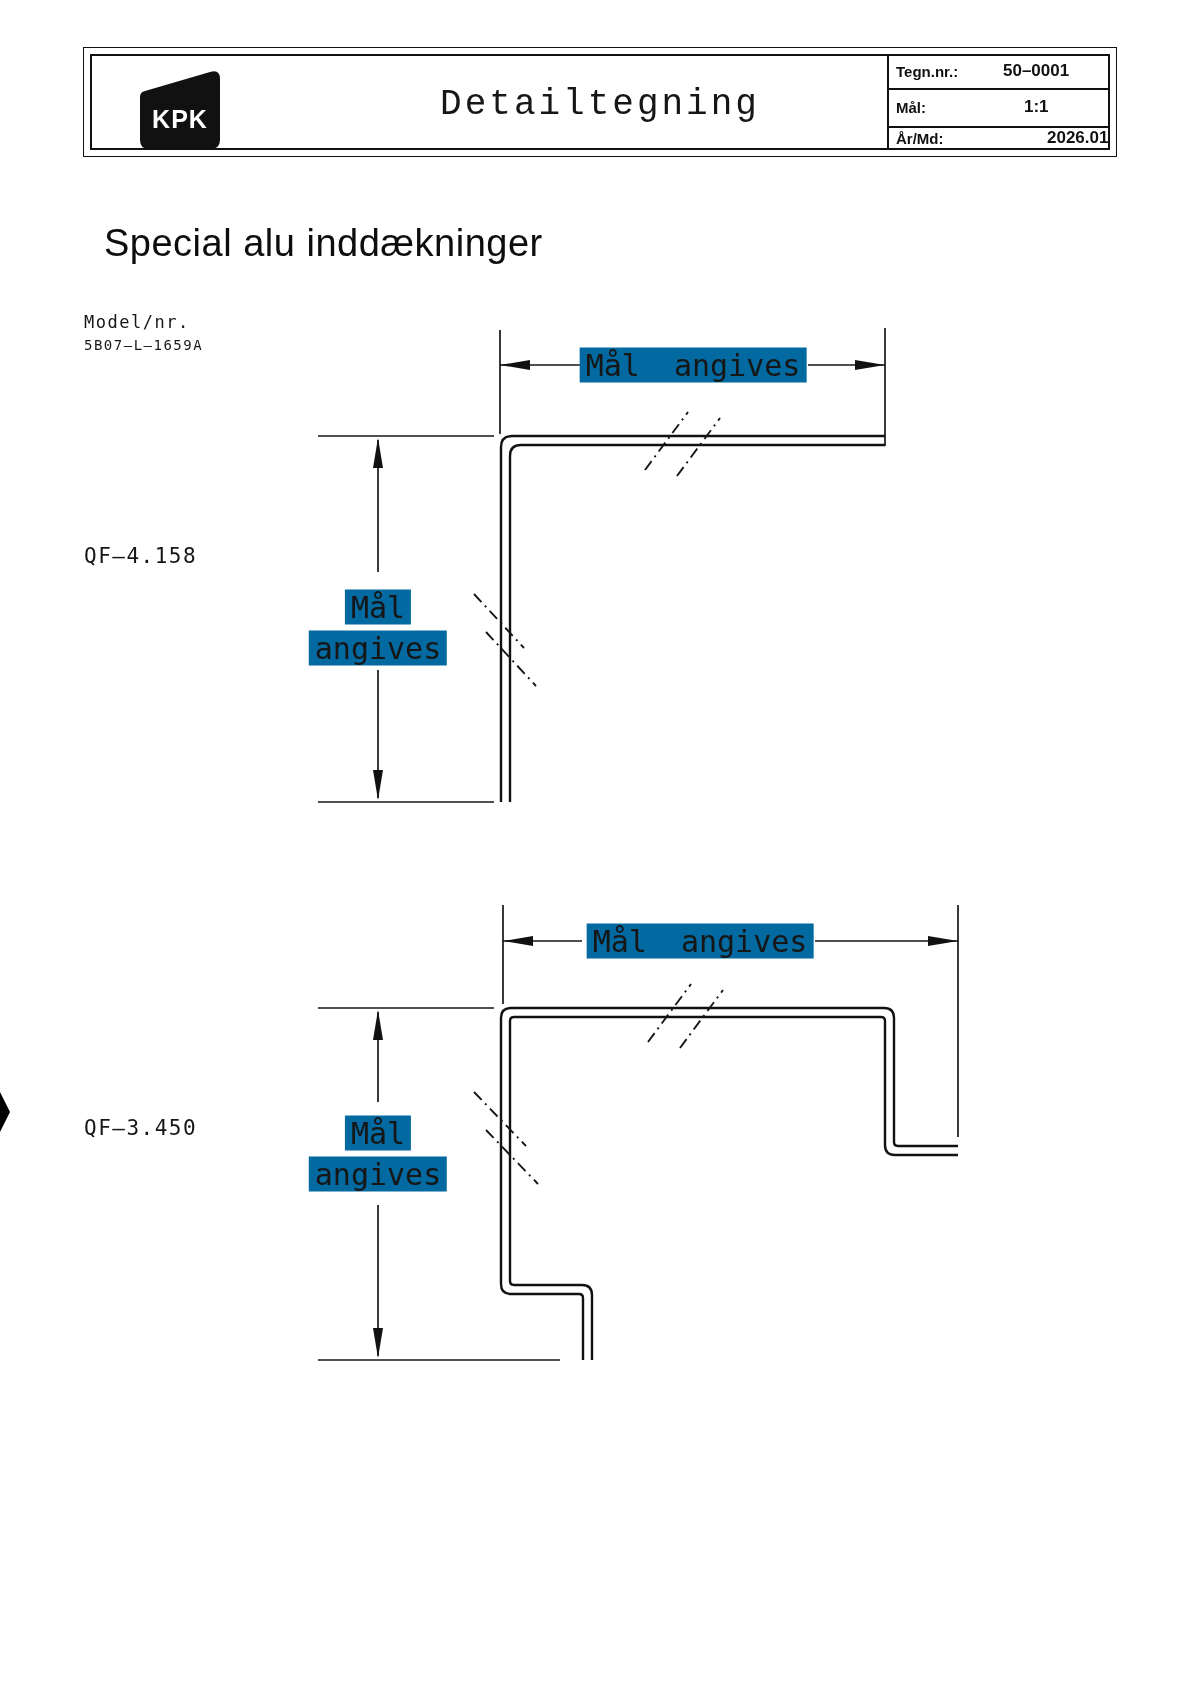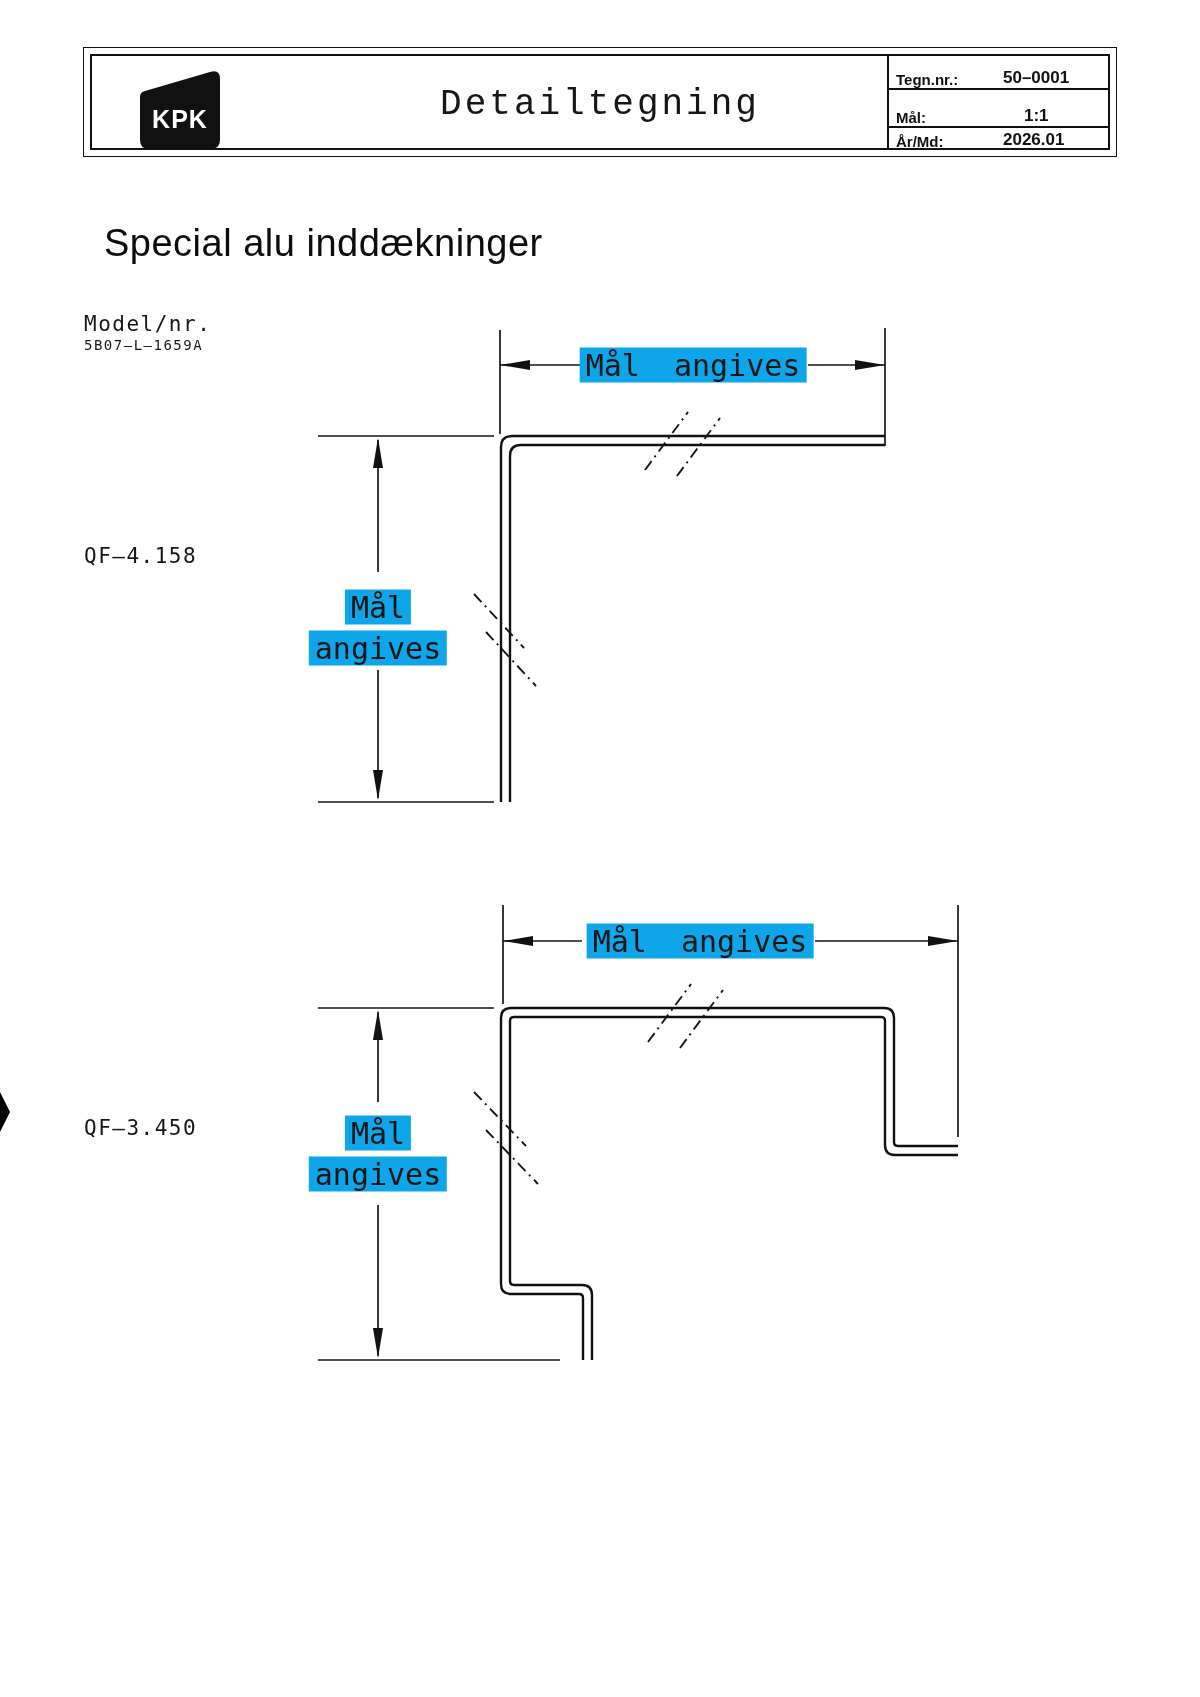--- a/index.html
+++ b/index.html
@@ -27,48 +27,48 @@
     left: 600px; top: 84px;
     transform: translateX(-50%);
     font-family: Liberation Mono, monospace;
     font-size: 36px; letter-spacing: 3px; color: #161616;
     white-space: nowrap;
   }
   
   .tb-vline { left: 887px; top: 54px; width: 0; height: 96px; border-left: 2px solid #111; }
   .tb-hline1 { left: 887px; top: 88px; width: 223px; height: 0; border-top: 2px solid #111; }
   .tb-hline2 { left: 887px; top: 126px; width: 223px; height: 0; border-top: 2px solid #111; }
-  .tb-row { left: 887px; width: 266px; display: flex; align-items: flex-end; }
+  .tb-row { left: 887px; width: 266px; display: flex; align-items: center; }
   .tb-row .lbl { font-size: 15px; font-weight: bold; margin-left: 9px; width: 86px; }
   .tb-row .val { font-size: 17px; font-weight: bold; margin-left: 21px; }
   .row1 { top: 54px; height: 34px; }
   .row2 { top: 88px; height: 38px; gap: 21px; }
-  .row3 { top: 126px; height: 24px; }
+  .row3 { top: 126px; height: 24px; gap: 44px; }
   
   .logo-svg { left: 136px; top: 69px; }
   .logo-text {
     font-family: "Liberation Sans", sans-serif;
     font-weight: bold; font-size: 25px; letter-spacing: 1px;
     fill: #ffffff;
   }
   
   .heading { left: 84px; top: 222px; font-size: 38px; color: #0d0d0d; letter-spacing: 0.5px; margin-left: 20px; }
   .cad { font-family: "DejaVu Sans Mono", monospace; color: #161616; }
-  .model-line1 { left: 84px; top: 312px; font-size: 21px; letter-spacing: 1.5px; }
+  .model-line1 { left: 84px; top: 312px; font-size: 17px; letter-spacing: 1.5px; }
   .model-line2 { left: 84px; top: 337px; font-size: 14px; letter-spacing: 1.5px; }
   .qf-label { font-size: 21px; letter-spacing: 1.5px; }
   .qf1 { left: 84px; top: 544px; }
   .qf2 { left: 84px; top: 1116px; }
   
   .dim-text {
     font-family: "DejaVu Sans Mono", monospace;
     font-size: 30px; color: #161616;
     transform: translate(-50%, -50%);
     white-space: nowrap; word-spacing: 16px;
-    background: #0ea5e9; padding: 0 6px;
+    background: #0369a1; padding: 0 6px;
   }
   
   svg.linework { left: 0; top: 0; }
   .thin   { stroke: #161616; stroke-width: 1.7; fill: none; }
   .thick  { stroke: #111111; stroke-width: 2.4; fill: none; }
   .brk    { stroke: #161616; stroke-width: 1.9; fill: none; stroke-dasharray: 11 5 2 5; }
   .arrow  { fill: #111111; stroke: none; }
   .artifact { fill: #000000; stroke: none; }
 </style>
 </head>

